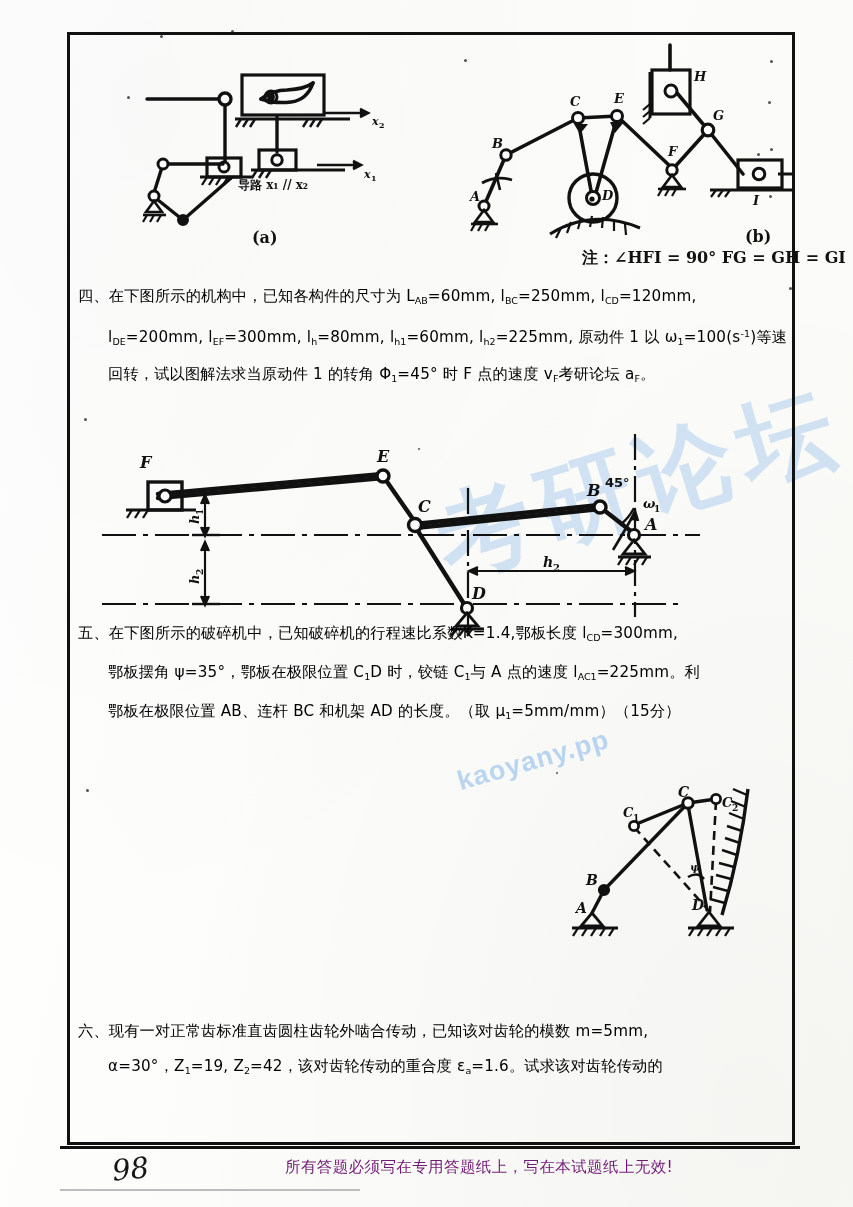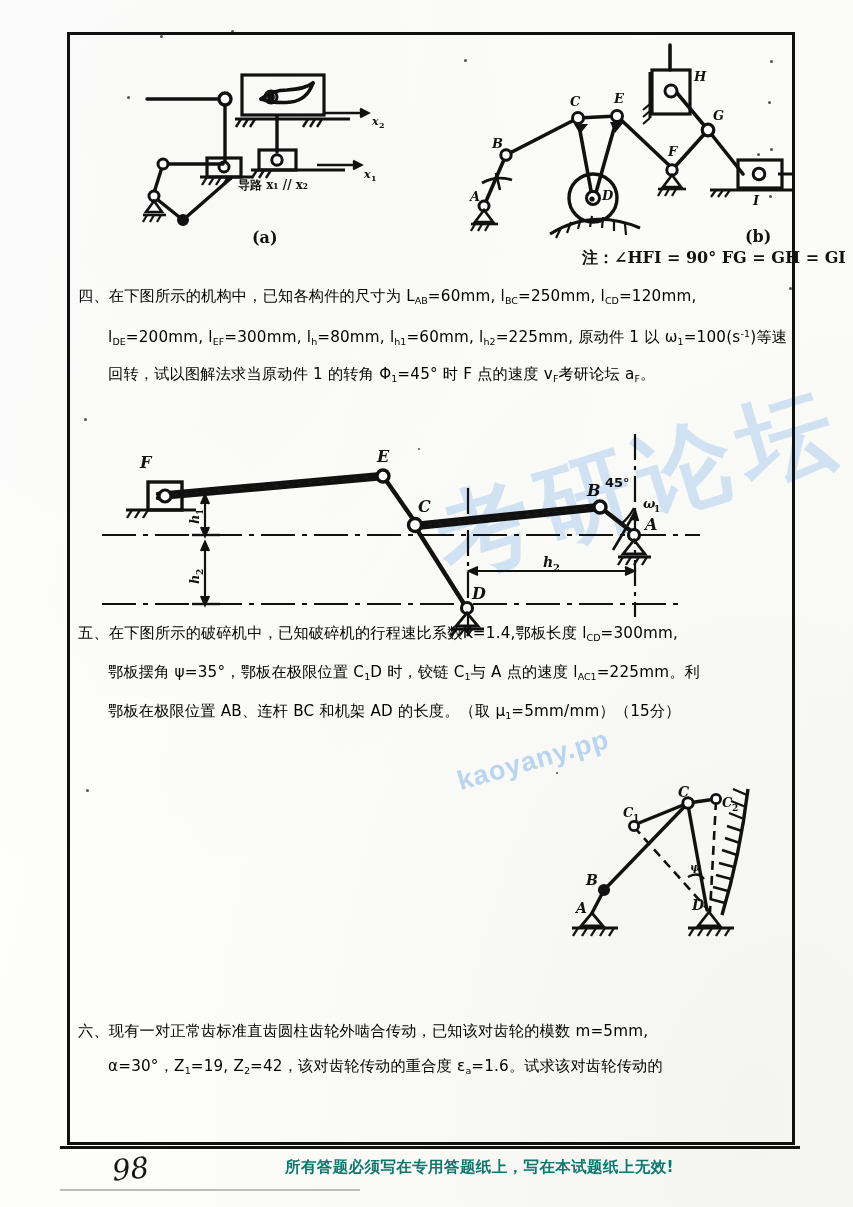--- a/index.html
+++ b/index.html
@@ -103,23 +103,23 @@
     font-size: 14px;
     color: #111;
   }
 
   
   #footer-note {
     position: absolute;
     left: 285px;
     top: 1157px;
     font-family: "DejaVu Sans", sans-serif;
-    font-weight: bold;
+    font-weight: normal;
     font-size: 15.5px;
-    color: #0f766e;
+    color: #701a75;
     letter-spacing: .4px;
     white-space: nowrap;
   }
   #page-number {
     position: absolute;
     left: 112px;
     top: 1152px;
     font-family: "DejaVu Serif", serif;
     font-style: italic;
     font-size: 29px;

